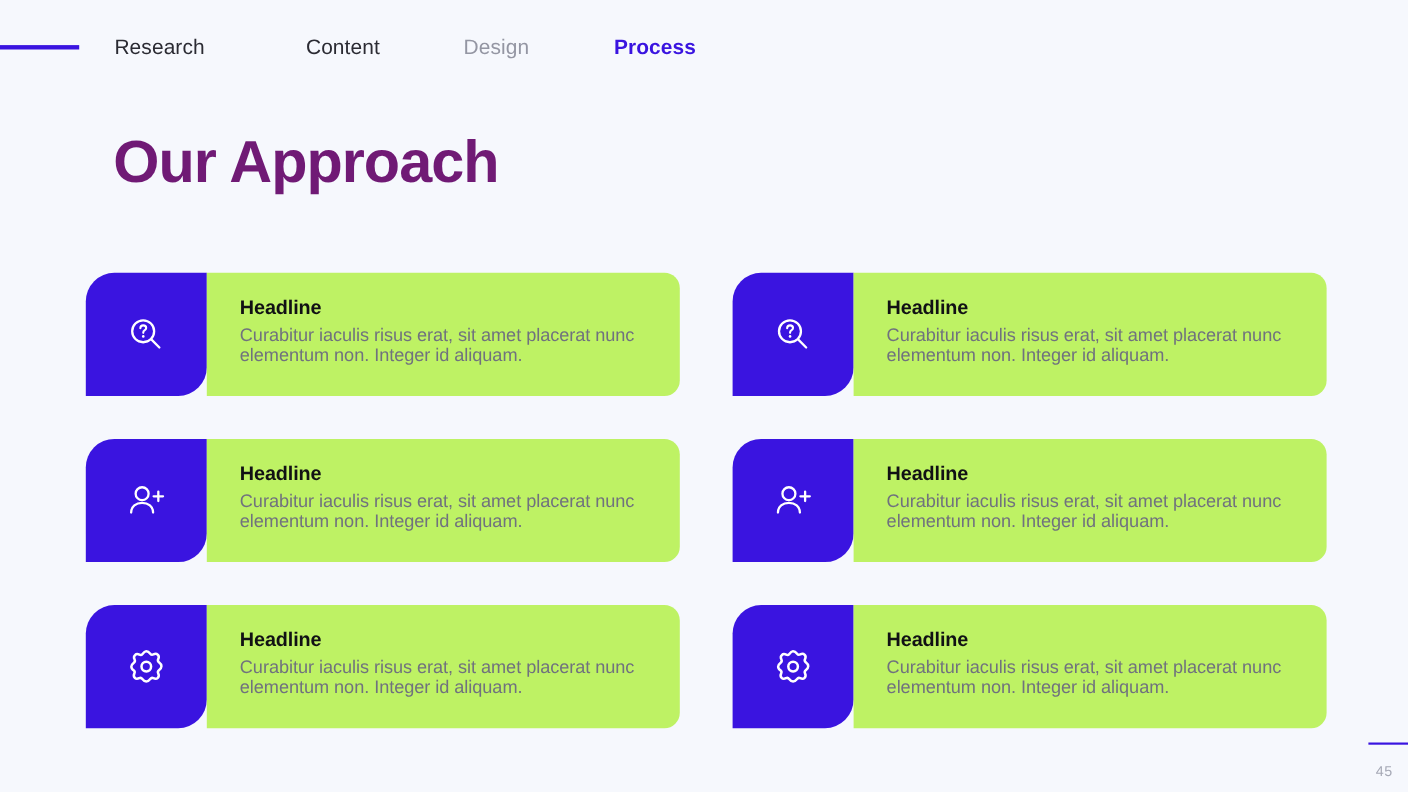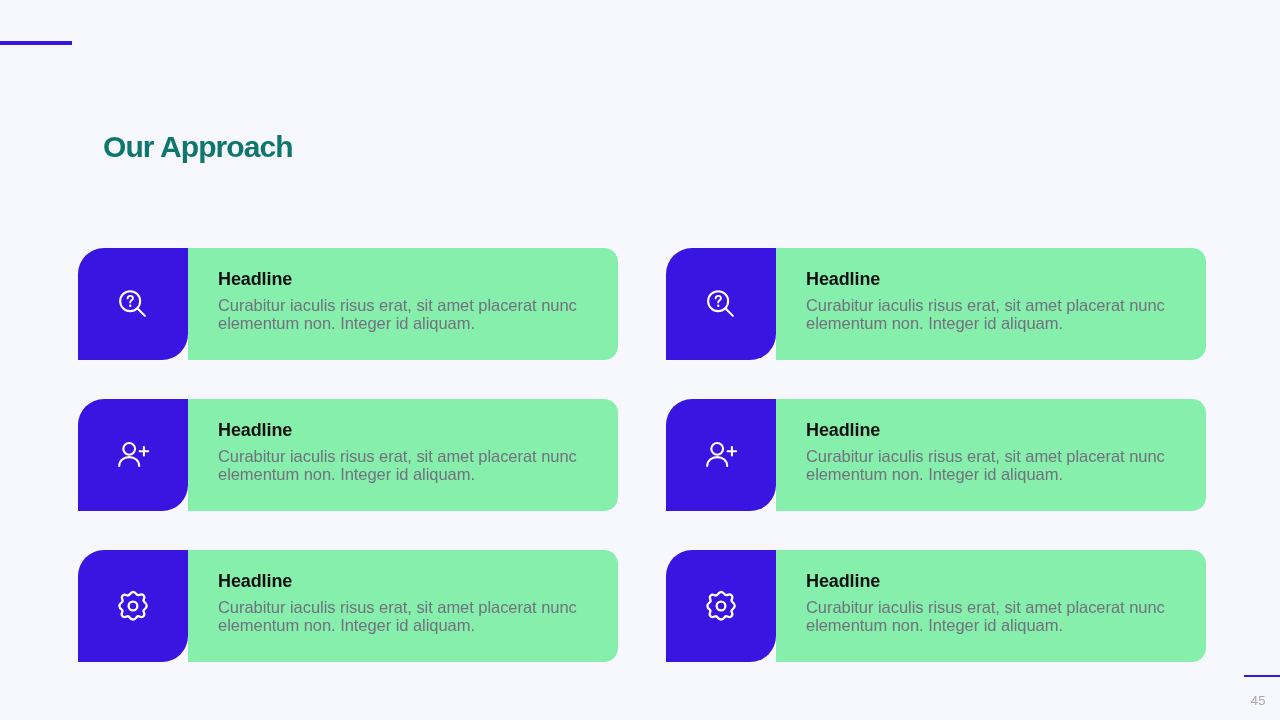--- a/index.html
+++ b/index.html
@@ -29,21 +29,21 @@
   .nav-item.sp1 { margin-right:92px; }
   .nav-item.sp2 { margin-right:76px; }
   .nav-item.sp3 { margin-right:77px; }
   .nav-item.dark   { color:#2B2B33; font-weight:400; }
   .nav-item.muted  { color:#9496A3; font-weight:400; }
   .nav-item.active { color:#3A14E0; font-weight:700; }
 
   
   .page-title {
     position:absolute; left:103px; top:119px;
-    font-size:30px; font-weight:700; color:#0f766e;
+    font-size:54px; font-weight:700; color:#701a75;
     letter-spacing:-.9px; line-height:56px;
   }
 
   
   .grid {
     position:absolute; left:78px; top:248px;
     width:1124px;
     display:grid;
     grid-template-columns:540px 540px;
     column-gap:48px;
@@ -60,21 +60,21 @@
     width:110px;
     flex:0 0 110px;
     background:#3A14E0;
     border-radius:26px 0 26px 0;
     display:flex;
     align-items:center;
     justify-content:center;
   }
   .card-body {
     flex:1 1 auto;
-    background:#86efac;
+    background:#bef264;
     border-radius:0 14px 14px 0;
     padding:20px 24px 0 30px;
   }
   .card-headline {
     font-size:18px; font-weight:700; color:#111114;
     letter-spacing:-.1px; line-height:22px;
     margin-bottom:6px;
   }
   .card-text {
     font-size:16.5px; color:#70727E; font-weight:400;
@@ -92,20 +92,26 @@
     position:absolute; right:14px; bottom:12px;
     font-size:13px; color:#A6A9B6; font-weight:400;
     letter-spacing:.4px;
   }
 </style>
 </head>
 <body>
 
 <div class="nav">
   <div class="nav-rule"></div>
+  <div class="nav-items">
+    <div class="nav-item dark sp1">Research</div>
+    <div class="nav-item dark sp2">Content</div>
+    <div class="nav-item muted sp3">Design</div>
+    <div class="nav-item active">Process</div>
+  </div>
 </div>
 
 <h1 class="page-title">Our Approach</h1>
 
 <div class="grid">
 
   <div class="card">
     <div class="card-tile">
       <svg class="icon" viewBox="0 0 40 40" fill="none">
         <circle cx="17" cy="17" r="10.5" stroke="#fff" stroke-width="2.2"></circle>

